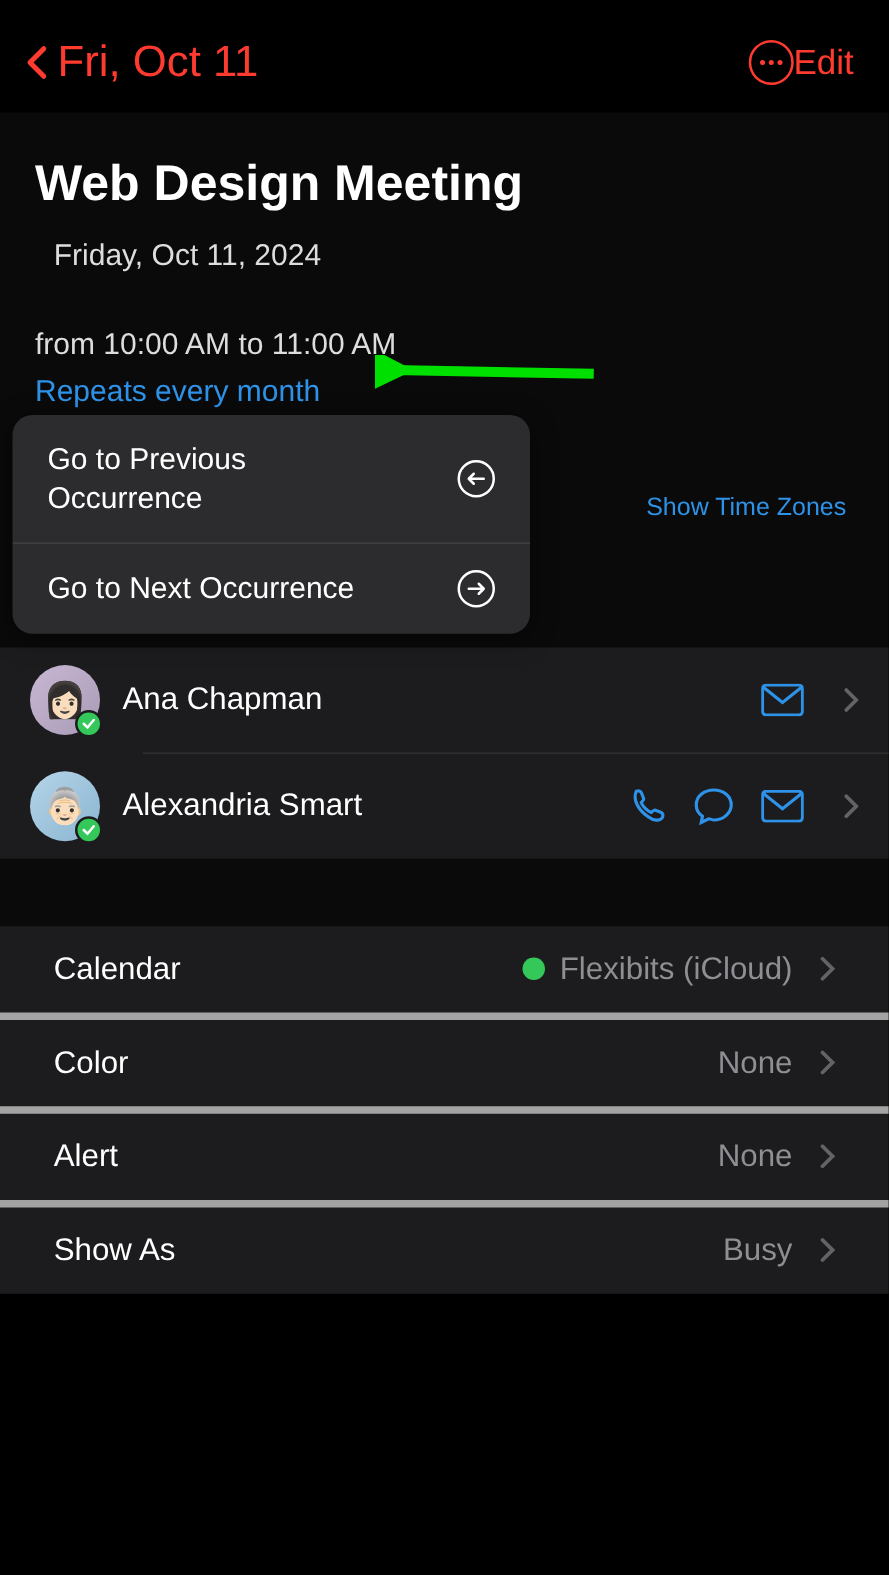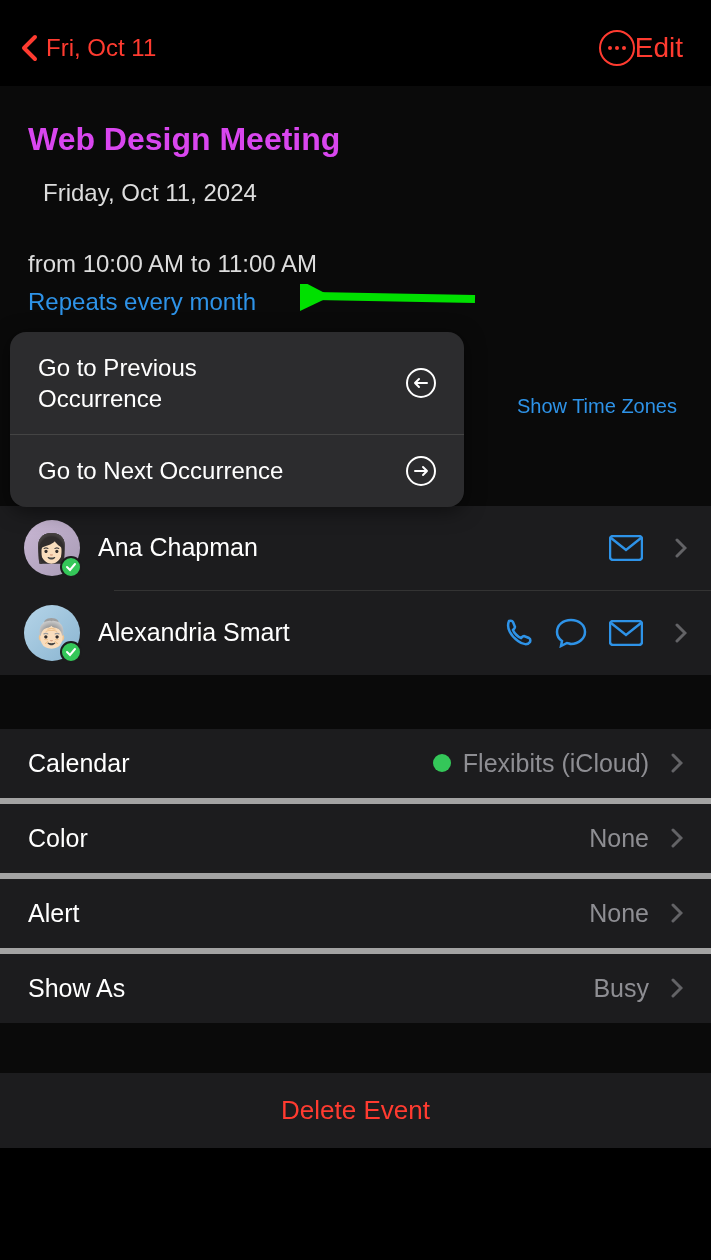--- a/index.html
+++ b/index.html
@@ -20,21 +20,21 @@
       display: flex;
       justify-content: space-between;
       align-items: center;
       padding: 30px 28px 20px 20px;
       background: #000;
     }
     .header-left {
       display: flex;
       align-items: center;
       color: #ff3b30;
-      font-size: 24px;
+      font-size: 35px;
       font-weight: 400;
     }
     .back-chevron {
       margin-right: 8px;
       stroke: #ff3b30;
     }
     .header-right {
       display: flex;
       align-items: center;
     }
@@ -59,24 +59,24 @@
     }
     .edit-btn {
       color: #ff3b30;
       font-size: 28px;
     }
     .content {
       background: #0a0a0a;
       padding-top: 10px;
     }
     .event-title {
-      font-size: 32px;
+      font-size: 40px;
       font-weight: 700;
       padding: 25px 28px 18px 28px;
-      color: #d946ef;
+      color: #ffffff;
     }
     .event-date {
       padding: 0 43px;
       font-size: 24px;
       color: #ddd;
       line-height: 1.4;
     }
     .event-time {
       padding: 0 28px;
       font-size: 24px;
@@ -91,21 +91,21 @@
     .arrow-annotation {
       position: absolute;
       left: 300px;
       top: 284px;
       pointer-events: none;
     }
     .popup-menu {
       position: absolute;
       left: 10px;
       top: 332px;
-      width: 454px;
+      width: 414px;
       background: #2c2c2e;
       border-radius: 16px;
       overflow: hidden;
       box-shadow: 0 4px 20px rgba(0,0,0,0.5);
     }
     .popup-item {
       display: flex;
       justify-content: space-between;
       align-items: center;
       padding: 20px 28px;
@@ -199,21 +199,21 @@
       margin-left: 10px;
     }
     .settings-section {
       margin-top: 54px;
       background: #1c1c1e;
     }
     .setting-row {
       display: flex;
       justify-content: space-between;
       align-items: center;
-      padding: 20px 28px;
+      padding: 20px 43px;
       font-size: 25px;
     }
     .setting-row + .setting-row {
       border-top: 6px solid #a3a3a3;
     }
     .setting-label {
       color: #fff;
     }
     .setting-value {
       color: #8e8e93;
@@ -367,23 +367,20 @@
       <span class="setting-label">Show As</span>
       <span class="setting-value">
         <span>Busy</span>
         <svg class="chevron-right" width="12" height="20" viewBox="0 0 12 20">
           <path d="M2 2 L10 10 L2 18" stroke="#636366" stroke-width="3" fill="none" stroke-linecap="round"></path>
         </svg>
       </span>
     </div>
   </div>
 
-  <div class="delete-section">
-    <div class="delete-btn">Delete Event</div>
-  </div>
 </div>
 
 <div class="popup-menu">
   <div class="popup-item">
     <div class="popup-item-text">Go to Previous Occurrence</div>
     <div class="circle-arrow">
       <svg width="16" height="14" viewBox="0 0 16 14" fill="none">
         <path d="M14 7 L2 7 M6 3 L2 7 L6 11" stroke="#fff" stroke-width="2" stroke-linecap="round" stroke-linejoin="round"></path>
       </svg>
     </div>

